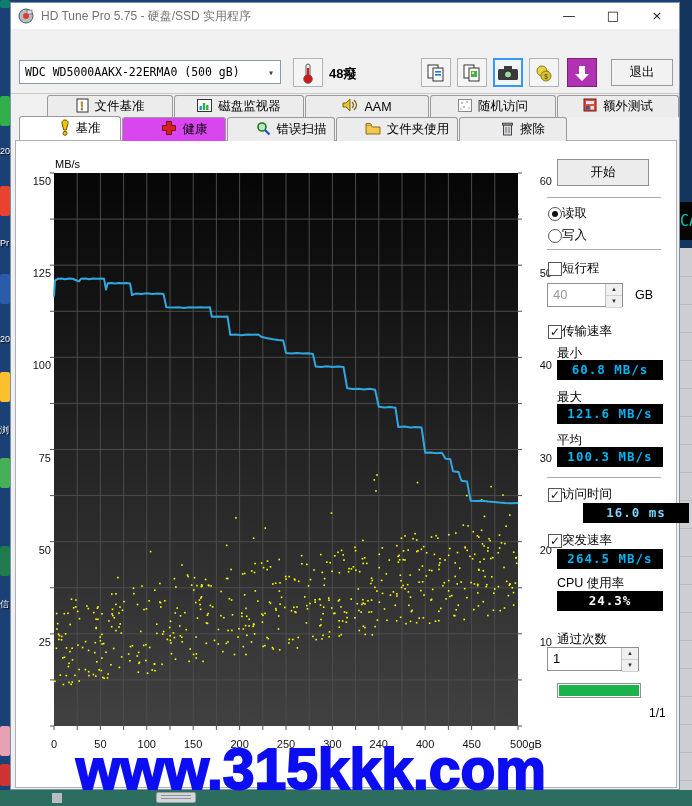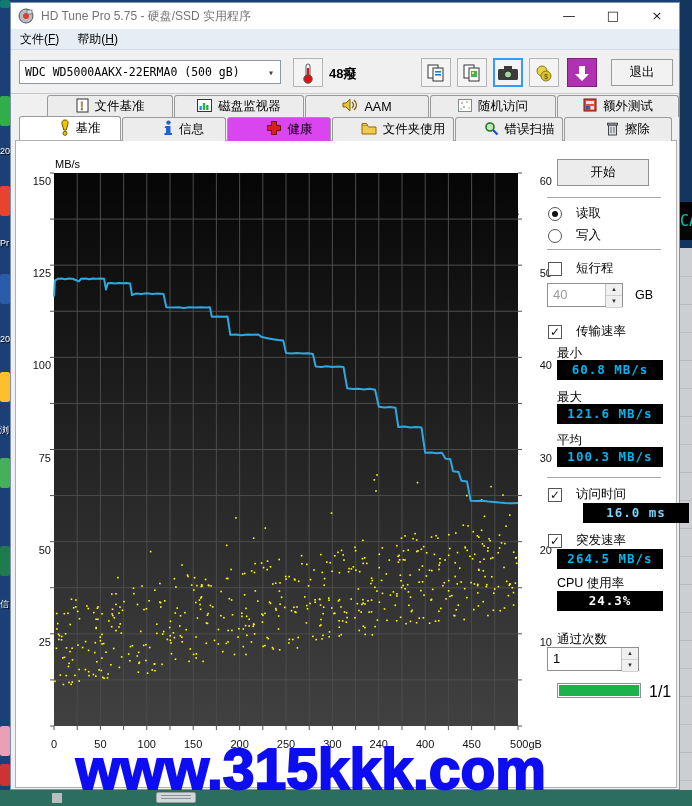--- a/index.html
+++ b/index.html
@@ -64,37 +64,37 @@
   .ax-label { position:absolute; font-size:11px; color:#111;margin-top:8px; }
   .ax-left { width:30px; text-align:right; }
   .ax-right { width:30px; text-align:right; }
   .ax-x { width:40px; text-align:center; }
   #unit-left { position:absolute; left:44px; top:155px; font-size:11px; }
   #unit-right { position:absolute; left:480px; top:155px; font-size:11px; text-align:right; width:28px;margin-top:48px; }
 
   
   #start-btn { position:absolute; left:546px; top:156px; width:92px; height:27px; background:#ececec; border:1px solid #8f8f8f; text-align:center; line-height:25px; font-size:12.5px; }
   .sep { position:absolute; left:536px; width:114px; height:1px; background:#a8a8a8; }
-  .ctl-row { position:absolute; left:537px; display:flex; align-items:center; gap:14px; font-size:12.5px; }
+  .ctl-row { position:absolute; left:537px; display:flex; align-items:center; gap:0; font-size:12.5px; }
   .radio { width:14px; height:14px; border:1px solid #555; border-radius:50%; background:#fff; position:relative; flex:0 0 14px; }
   .radio.on::after { content:""; position:absolute; left:3px; top:3px; width:6px; height:6px; border-radius:50%; background:#111; }
   .checkbox { width:14px; height:14px; border:1px solid #555; background:#fff; flex:0 0 14px; font-size:12px; line-height:12px; text-align:center; color:#111; font-family:"DejaVu Sans",sans-serif; }
   .spinner { position:absolute; left:536px; width:76px; height:24px; border:1px solid #8f8f8f; background:#fff; display:flex; }
   .spinner .val { flex:1; padding:3px 0 0 5px; font-size:13px; }
   .spinner .val.disabled { color:#9a9a9a; }
   .spinner .arrows { width:17px; border-left:1px solid #c0c0c0; display:flex; flex-direction:column; }
   .spinner .arrows span { flex:1; font-size:6px; text-align:center; line-height:11px; color:#333; background:#f0f0f0; border-bottom:1px solid #d0d0d0; }
   .panel-label { position:absolute; left:546px; font-size:12.5px; }
   .value-box { position:absolute; left:546px; width:106px; height:20px; background:#000; text-align:center; font-family:"DejaVu Sans Mono",monospace; font-weight:bold; font-size:12.5px; line-height:20px; letter-spacing:1px; }
   .val-cyan { color:#00b4f0; }
   .val-yellow { color:#7dd3fc;margin-left:26px; }
   .val-white { color:#ffffff; }
   #progress { position:absolute; left:546px; top:680px; width:84px; height:15px; border:1px solid #8f8f8f; background:#fff; padding:1px; }
   #progress .fill { height:100%; background:#1bb24b; }
-  #progress-text { position:absolute; left:638px; top:680px; font-size:16px; }
+  #progress-text { position:absolute; left:638px; top:703px; font-size:12px; }
   #gb-label { position:absolute; left:624px; top:285px; font-size:12.5px; }
 
   
   #watermark { position:absolute; left:76px; top:736px; z-index:6; font-size:57px; font-weight:bold; color:#0d0df2; -webkit-text-stroke:2px #0d0df2; letter-spacing:0px; white-space:nowrap; font-family:"Liberation Sans",sans-serif; }
 </style>
 </head>
 <body>
 
 <div id="stage">
 
@@ -156,24 +156,20 @@
         <rect x="9" y="2" width="5" height="4" fill="#d8dde3" stroke="#666" stroke-width="0.7"></rect>
       </svg>
       <div class="title">HD Tune Pro 5.75 - 硬盘/SSD 实用程序</div>
       <div class="win-btns">
         <div class="win-btn">—</div>
         <div class="win-btn">□</div>
         <div class="win-btn">×</div>
       </div>
     </div>
 
-    <div id="menubar">
-      <div class="menu-item"><span>文件(</span><u>F</u><span>)</span></div>
-      <div class="menu-item"><span>帮助(</span><u>H</u><span>)</span></div>
-    </div>
 
     <div id="toolbar">
       <div id="drive-select">
         <span class="txt">WDC WD5000AAKX-22ERMA0 (500 gB)</span>
         <span class="chev">▾</span>
       </div>
       <div class="tool-btn" style="left:282px">
         <svg width="14" height="22" viewBox="0 0 14 22">
           <rect x="5" y="2" width="4" height="13" rx="2" fill="#fff" stroke="#555"></rect>
           <rect x="6" y="6" width="2" height="9" fill="#dd1111"></rect>
@@ -266,46 +262,39 @@
         </div>
       </div>
     <div id="tabs-bottom">
         <div class="tab selected" style="width: 102px;">
           <span><svg width="10" height="17" viewBox="0 0 10 17">
               <path d="M5 1 C8 1 8.6 3.4 7.6 6 L6.2 11 H3.8 L2.4 6 C1.4 3.4 2 1 5 1 Z" fill="#f2c500" stroke="#6a5500"></path>
               <circle cx="5" cy="14.3" r="2" fill="#f2c500" stroke="#6a5500"></circle>
             </svg></span>
           <span>基准</span>
         </div>
-        <div class="tab" style="width: 104px;">
-          <span><svg width="9" height="16" viewBox="0 0 9 16">
-              <circle cx="4.5" cy="2.6" r="2.2" fill="#1f63d0"></circle>
-              <path d="M1.5 6 h5 v7 h1.5 v2 h-7.5 v-2 h1.5 v-5 h-1.5 z" fill="#1f63d0"></path>
-            </svg></span>
-          <span>信息</span>
-        </div>
         <div class="tab highlight" style="width: 104px;">
           <span><svg width="16" height="16" viewBox="0 0 16 16">
               <path d="M5.5 1.5 h5 v4 h4 v5 h-4 v4 h-5 v-4 h-4 v-5 h4 z" fill="#d81e1e" stroke="#6f0d0d" stroke-width="1"></path>
             </svg></span>
           <span>健康</span>
+        </div>
+        <div class="tab" style="width: 108px;">
+          <span><svg width="15" height="15" viewBox="0 0 15 15">
+              <circle cx="6" cy="6" r="4" fill="#bfe8bf" stroke="#1b7a1b" stroke-width="1.6"></circle>
+              <line x1="9" y1="9" x2="13.5" y2="13.5" stroke="#1b4fd0" stroke-width="2.2"></line>
+            </svg></span>
+          <span>错误扫描</span>
         </div>
         <div class="tab" style="width: 122px;">
           <span><svg width="16" height="13" viewBox="0 0 16 13">
               <path d="M1 3 h5 l1.5 2 H15 v7 H1 z" fill="#f2c94c" stroke="#8a6d1a"></path>
               <path d="M1 3 v-1.5 h4.5 l1 1.5" fill="#f2c94c" stroke="#8a6d1a"></path>
             </svg></span>
           <span>文件夹使用</span>
-        </div>
-        <div class="tab" style="width: 108px;">
-          <span><svg width="15" height="15" viewBox="0 0 15 15">
-              <circle cx="6" cy="6" r="4" fill="#bfe8bf" stroke="#1b7a1b" stroke-width="1.6"></circle>
-              <line x1="9" y1="9" x2="13.5" y2="13.5" stroke="#1b4fd0" stroke-width="2.2"></line>
-            </svg></span>
-          <span>错误扫描</span>
         </div>
         <div class="tab" style="width: 108px;">
           <span><svg width="13" height="15" viewBox="0 0 13 15">
               <rect x="2.5" y="4" width="8" height="10" fill="#d8dde3" stroke="#444"></rect>
               <rect x="1.5" y="2.2" width="10" height="1.8" fill="#b8bec6" stroke="#444"></rect>
               <line x1="5" y1="6" x2="5" y2="12" stroke="#666"></line>
               <line x1="8" y1="6" x2="8" y2="12" stroke="#666"></line>
             </svg></span>
           <span>擦除</span>
         </div>

